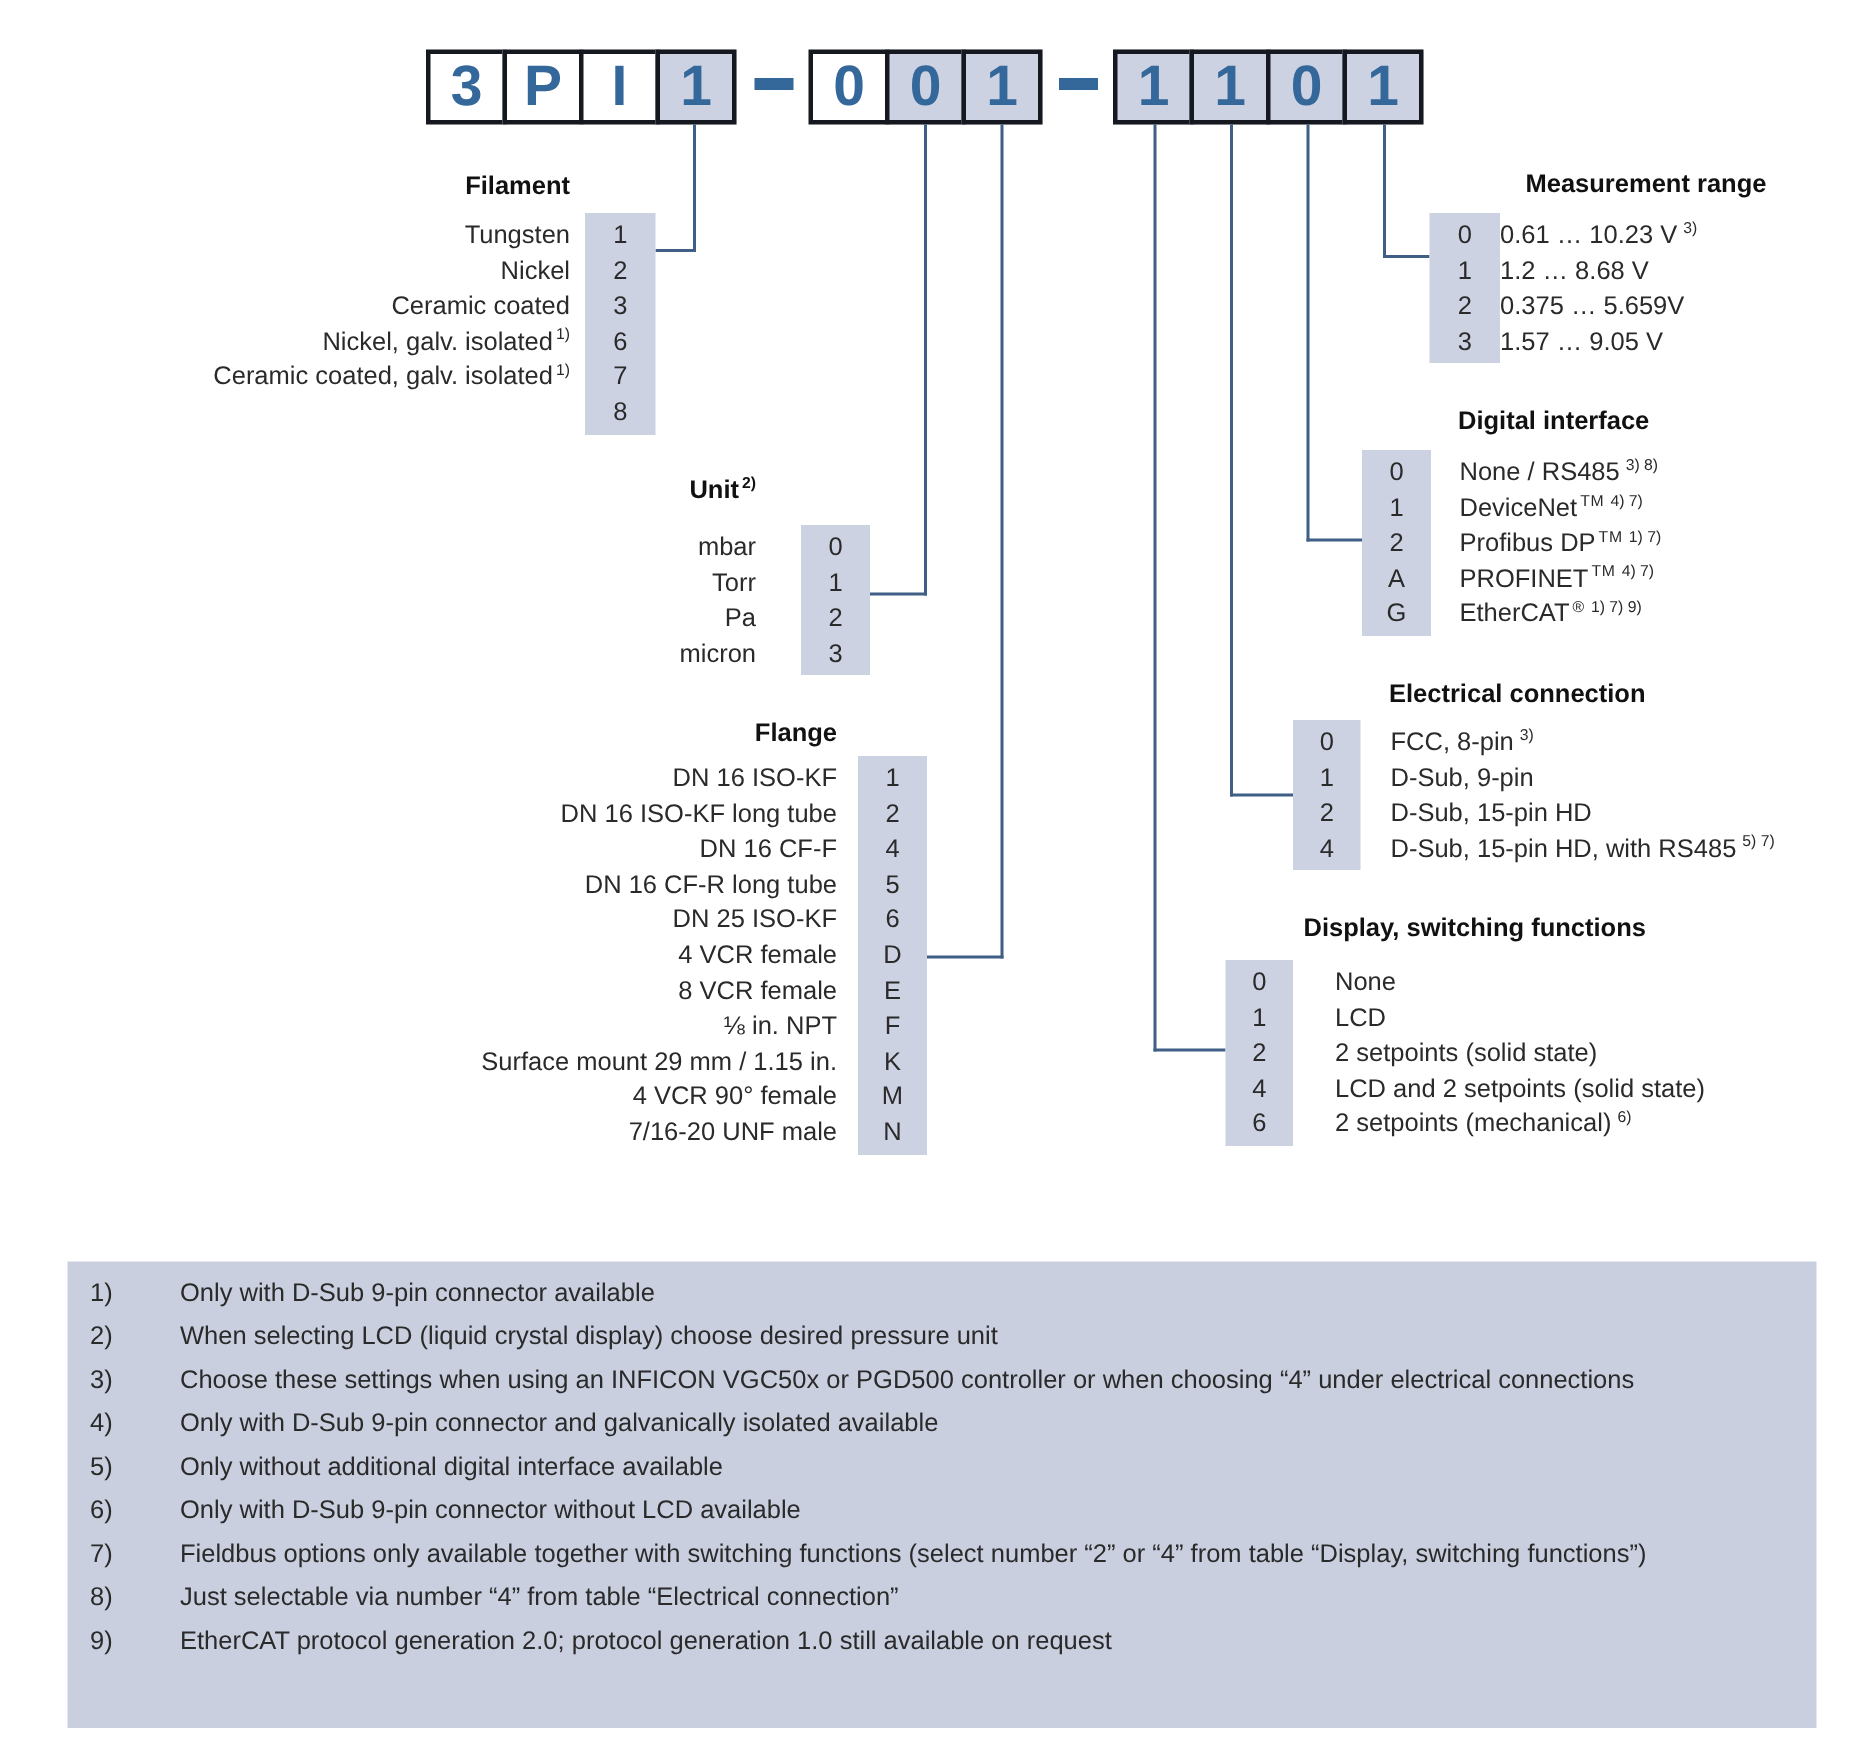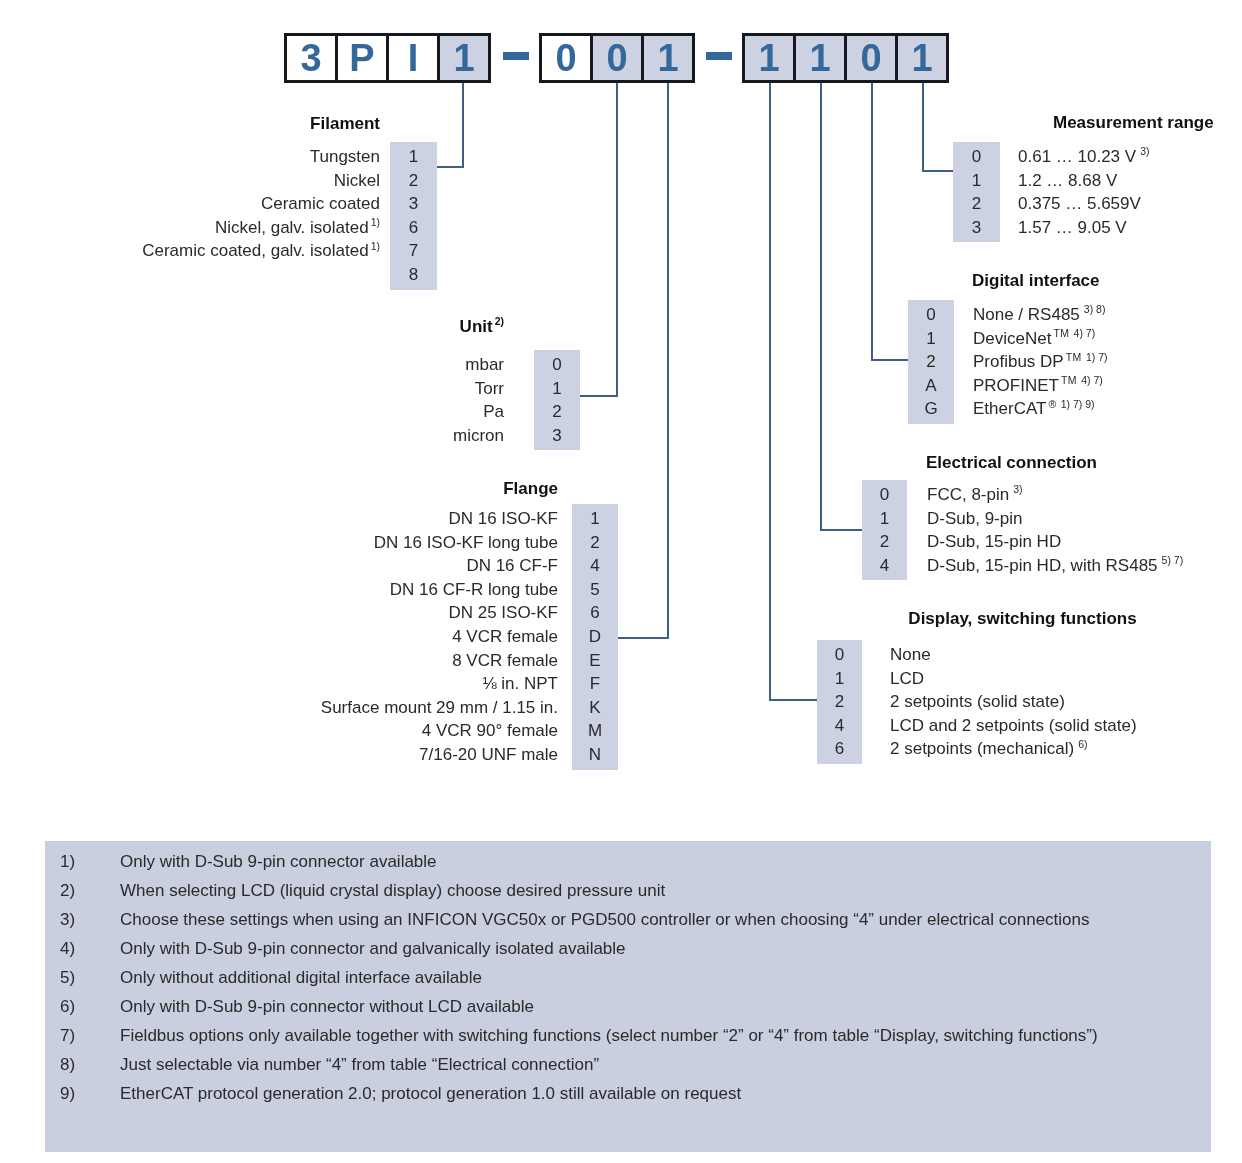--- a/index.html
+++ b/index.html
@@ -175,29 +175,29 @@
         <div class="cell">E</div>
         <div class="cell">F</div>
         <div class="cell">K</div>
         <div class="cell">M</div>
         <div class="cell">N</div>
       </div>
     </div>
   </div>
 
   <div class="tbl" style="left:953px;top:112px;">
-    <div class="ttl" style="margin-left:100px;margin-bottom:12px;">Measurement range</div>
+    <div class="ttl" style="margin-left:64px;margin-bottom:12px;">Measurement range</div>
     <div class="body">
       <div class="col codes" style="width:47px;">
         <div class="cell">0</div>
         <div class="cell">1</div>
         <div class="cell">2</div>
         <div class="cell">3</div>
       </div>
-      <div class="col desc" style="padding-left:18px;">
+      <div class="col desc" style="">
         <div class="cell"><span>0.61 … 10.23 V</span><sup class="fn">3)</sup></div>
         <div class="cell"><span>1.2 … 8.68 V</span><sup class="fn"></sup></div>
         <div class="cell"><span>0.375 … 5.659V</span><sup class="fn"></sup></div>
         <div class="cell"><span>1.57 … 9.05 V</span><sup class="fn"></sup></div>
       </div>
     </div>
   </div>
 
   <div class="tbl" style="left:908px;top:270px;">
     <div class="ttl" style="margin-left:64px;margin-bottom:12px;">Digital interface</div>
@@ -231,21 +231,21 @@
       <div class="col desc" style="padding-left:20px;">
         <div class="cell"><span>FCC, 8-pin</span><sup class="fn">3)</sup></div>
         <div class="cell"><span>D-Sub, 9-pin</span><sup class="fn"></sup></div>
         <div class="cell"><span>D-Sub, 15-pin HD</span><sup class="fn"></sup></div>
         <div class="cell"><span>D-Sub, 15-pin HD, with RS485</span><sup class="fn">5) 7)</sup></div>
       </div>
     </div>
   </div>
 
   <div class="tbl" style="left:817px;top:608px;">
-    <div class="ttl" style="margin-left:80px;margin-bottom:14px;text-align:right;">Display, switching functions</div>
+    <div class="ttl" style="margin-left:52px;margin-bottom:14px;">Display, switching functions</div>
     <div class="body">
       <div class="col codes" style="width:45px;">
         <div class="cell">0</div>
         <div class="cell">1</div>
         <div class="cell">2</div>
         <div class="cell">4</div>
         <div class="cell">6</div>
       </div>
       <div class="col desc" style="padding-left:28px;">
         <div class="cell"><span>None</span><sup class="fn"></sup></div>

